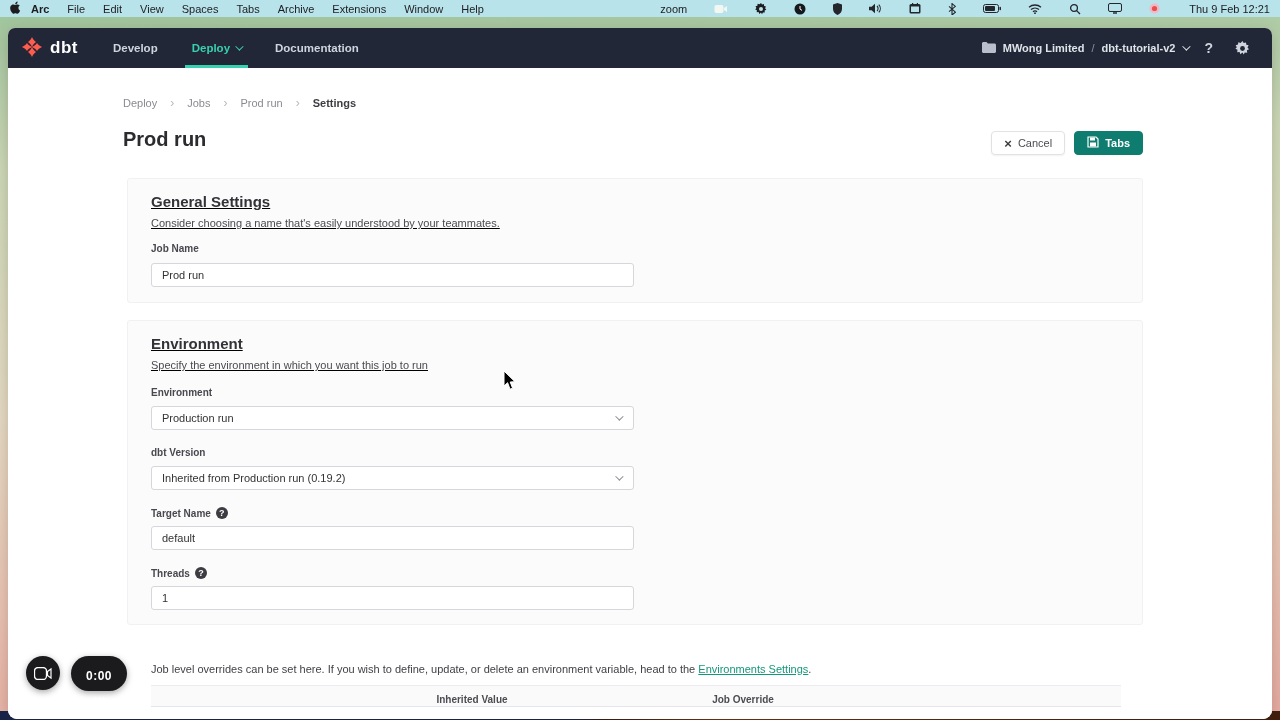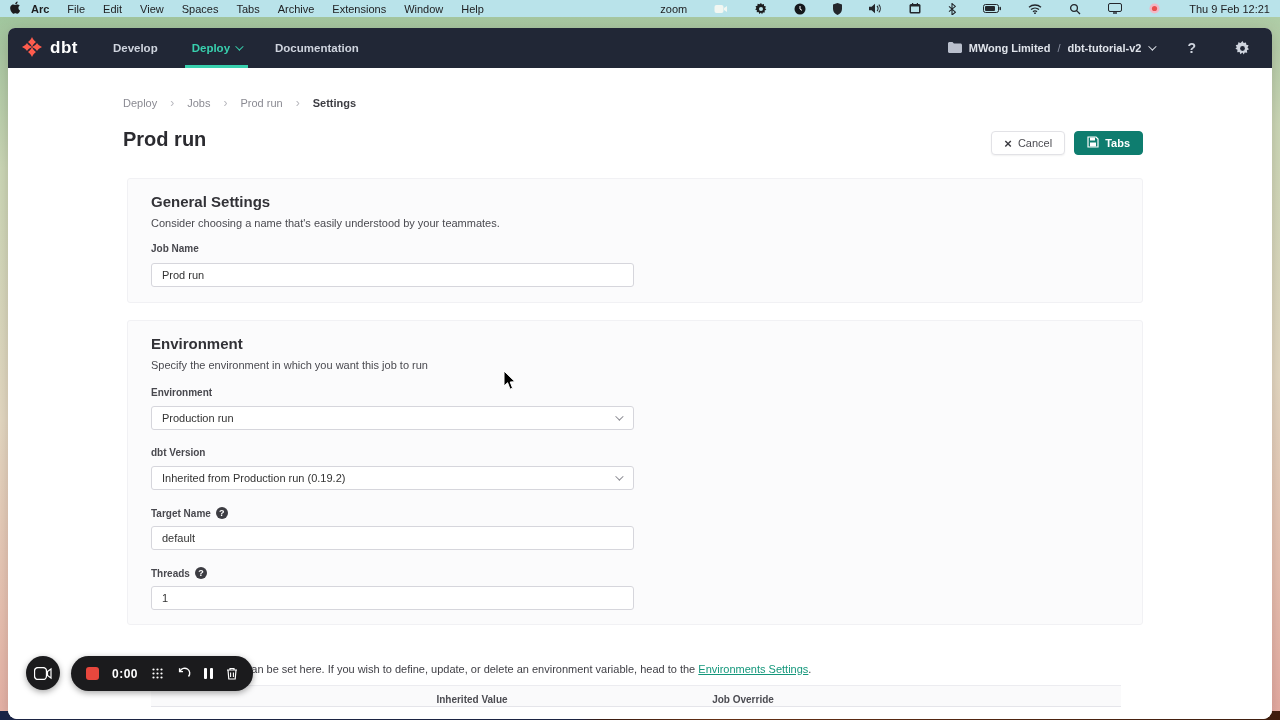--- a/index.html
+++ b/index.html
@@ -38,41 +38,41 @@
     height:40px; background:#212736; display:flex; align-items:stretch;
     color:#e8eaf0; font-size:11.5px;
   }
   .logo { display:flex; align-items:center; gap:6px; padding:0 18px 0 12px; }
   .logo-word { color:#fff; font-size:17px; font-weight:bold; letter-spacing:.5px; }
   .nav-items { display:flex; align-items:stretch; }
   .nav-item { display:flex; align-items:center; gap:5px; padding:0 17px; font-weight:bold; color:#cfd4de; cursor:pointer; position:relative; }
   .nav-item.active { color:#38d0ae; }
   .nav-item.active::after { content:""; position:absolute; left:10px; right:10px; bottom:0; height:3px; background:#38d0ae; }
   .chev { width:6px; height:6px; border-right:1.6px solid currentColor; border-bottom:1.6px solid currentColor; transform:rotate(45deg) translateY(-2px); display:inline-block; }
-  .navbar-right { margin-left:auto; display:flex; align-items:center; gap:27px; padding-right:16px; }
+  .navbar-right { margin-left:auto; display:flex; align-items:center; gap:10px; padding-right:16px; }
   .acct { display:flex; align-items:center; gap:7px; font-weight:bold; color:#dfe3ea; font-size:11px; cursor:pointer; }
   .acct .slash { color:#8a90a0; font-weight:normal; }
   .nav-icon-btn { color:#cfd4de; font-weight:bold; font-size:14px; padding:0 6px; cursor:pointer; display:flex; align-items:center; }
 
   
   .page { position:relative; width:1264px; height:651px; background:#ffffff; overflow:hidden; }
 
   .breadcrumb { position:absolute; top:28px; left:115px; display:flex; align-items:center; gap:13px; font-size:11px; color:#8a8a92; }
   .breadcrumb .sep { color:#b9b9bf; font-size:12px; }
   .breadcrumb .current { color:#3c3c42; font-weight:bold; }
 
   .page-title { position:absolute; top:60px; left:115px; font-size:20px; font-weight:bold; color:#2b2b30; }
 
   .actions { position:absolute; top:63px; right:129px; display:flex; gap:9px; }
   .btn { height:24px; display:flex; align-items:center; gap:6px; border-radius:4px; font-size:11px; padding:0 12px; cursor:pointer; }
   .btn-cancel { background:#fff; border:1px solid #e2e2e6; color:#4c4c52; box-shadow:0 1px 2px rgba(0,0,0,.06); }
   .btn-cancel .x { font-size:13px; font-weight:bold; color:#3a3a40; line-height:1; }
   .btn-save { background:#0e7d6f; border:1px solid #0e7d6f; color:#fff; font-weight:bold; }
 
-  .card { position:absolute; left:119px; width:1016px; background:#fbfbfc; border:1px solid #f1f1f4; border-radius:3px; padding:0 23px; }
+  .card { position:absolute; left:119px; width:1016px; background:#fbfbfc; border:1px solid #f1f1f4; border-radius:3px; padding:0 23px;text-decoration:underline; }
   .card-1 { top:110px; height:125px; }
   .card-2 { top:252px; height:305px; }
   .card-3 { top:568px; height:120px; }
 
   .sec-title { font-size:15px; font-weight:bold; color:#323237; }
   .sec-desc { font-size:11px; color:#4a4a50; margin-top:7px; }
   .f-label { position:absolute; font-size:10px; font-weight:bold; color:#48484e; display:flex; align-items:center; gap:5px; }
   .help-dot { width:12px; height:12px; border-radius:50%; background:#3c3c42; color:#fff; font-size:9px; font-weight:bold; display:flex; align-items:center; justify-content:center; cursor:pointer; }
   .t-input, .select-box {
     position:absolute; width:483px; height:24px; border:1px solid #d6d6dc; border-radius:3px;
@@ -94,20 +94,21 @@
   
   .rec-cam-btn {
     position:absolute; left:26px; top:656px; width:34px; height:34px; border-radius:50%;
     background:#1b1b1d; display:flex; align-items:center; justify-content:center; z-index:60; cursor:pointer;
     box-shadow:0 2px 6px rgba(0,0,0,.35);
   }
   .rec-pill {
     position:absolute; left:71px; top:656px; height:35px; border-radius:18px;
     background:#1b1b1d; display:flex; align-items:center; gap:13px; padding:0 15px; z-index:60;
     box-shadow:0 2px 6px rgba(0,0,0,.35);
+    flex-direction:column;
   }
   .rec-stop { width:13px; height:13px; border-radius:3px; background:#e8473d; cursor:pointer; }
   .rec-time { color:#fff; font-size:12px; font-weight:bold; letter-spacing:.5px; }
   .rec-ic { display:flex; align-items:center; cursor:pointer; }
   .pause-bars { display:flex; gap:3px; }
   .pause-bars i { width:3px; height:11px; background:#fff; border-radius:1px; }
 
   .cursor { position:absolute; left:503px; top:370px; z-index:100; pointer-events:none; }
 </style>
 </head>

